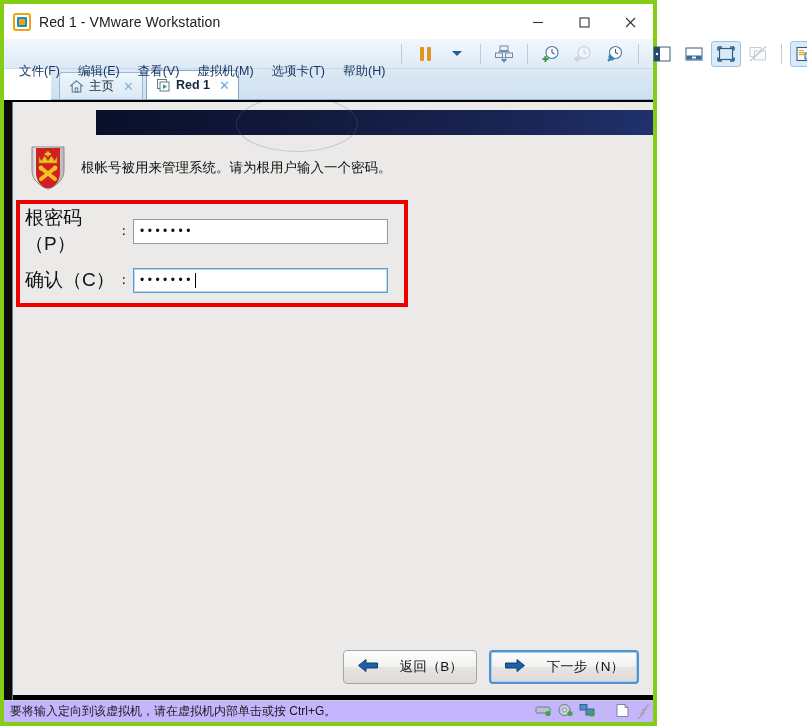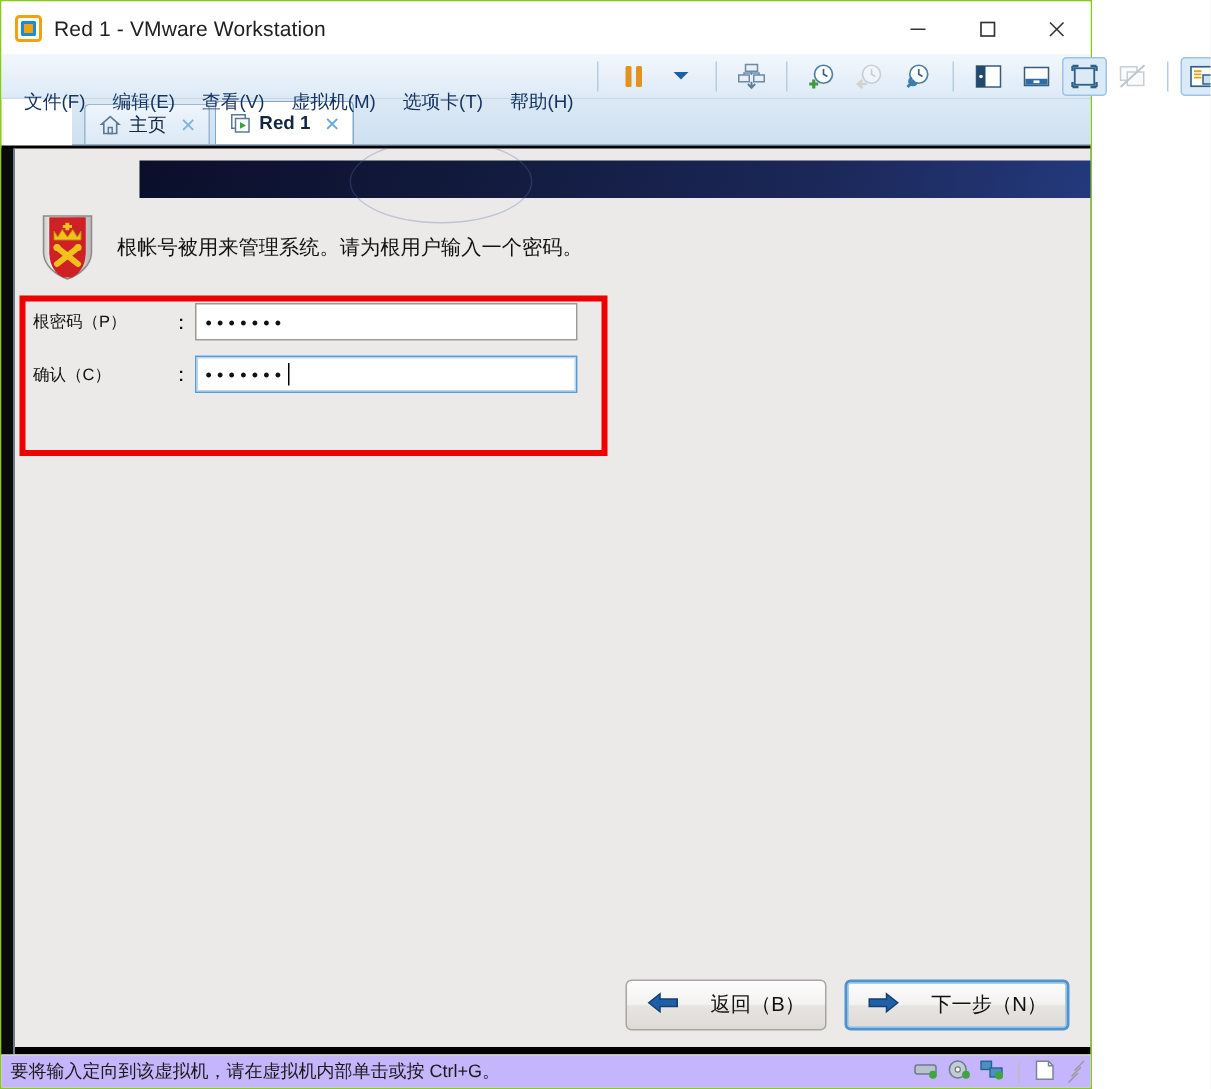--- a/index.html
+++ b/index.html
@@ -5,22 +5,22 @@
   * { box-sizing: border-box; }
   html, body {
     margin: 0; padding: 0;
     width: 807px; height: 726px;
     overflow: hidden;
     font-family: "Liberation Sans", "DejaVu Sans", sans-serif;
     background: #ffffff;
   }
   #app {
     position: relative;
-    width: 728px; height: 726px;
-    border: 1px solid #84cc16;
+    width: 657px; height: 726px;
+    border: 4px solid #84cc16;
     background: #ffffff;
     display: flex; flex-direction: column;
   }
 
   
   .titlebar {
     height: 35px; flex: 0 0 35px;
     background: #ffffff;
     display: flex; align-items: center;
     position: relative;
@@ -158,21 +158,21 @@
   .intro-text { font-size: 13.5px; color: #111; white-space: nowrap; }
 
   .pw-area {
     position: absolute;
     left: 12px; top: 103px;
     width: 370px;
   }
   .pw-row { display: flex; align-items: center; margin-bottom: 10px; }
   .pw-label {
     width: 92px; flex: 0 0 92px;
-    font-size: 11px; color: #111;
+    font-size: 19px; color: #111;
   }
   .pw-colon { font-size: 13.5px; color: #111; width: 16px; flex: 0 0 16px; }
   .pw-input {
     width: 255px; height: 25px;
     background: #ffffff;
     border: 1px solid #9a9a96;
     display: flex; align-items: center;
     padding: 0 6px;
     font-size: 12px; letter-spacing: 3.5px; color: #111;
     position: relative;

